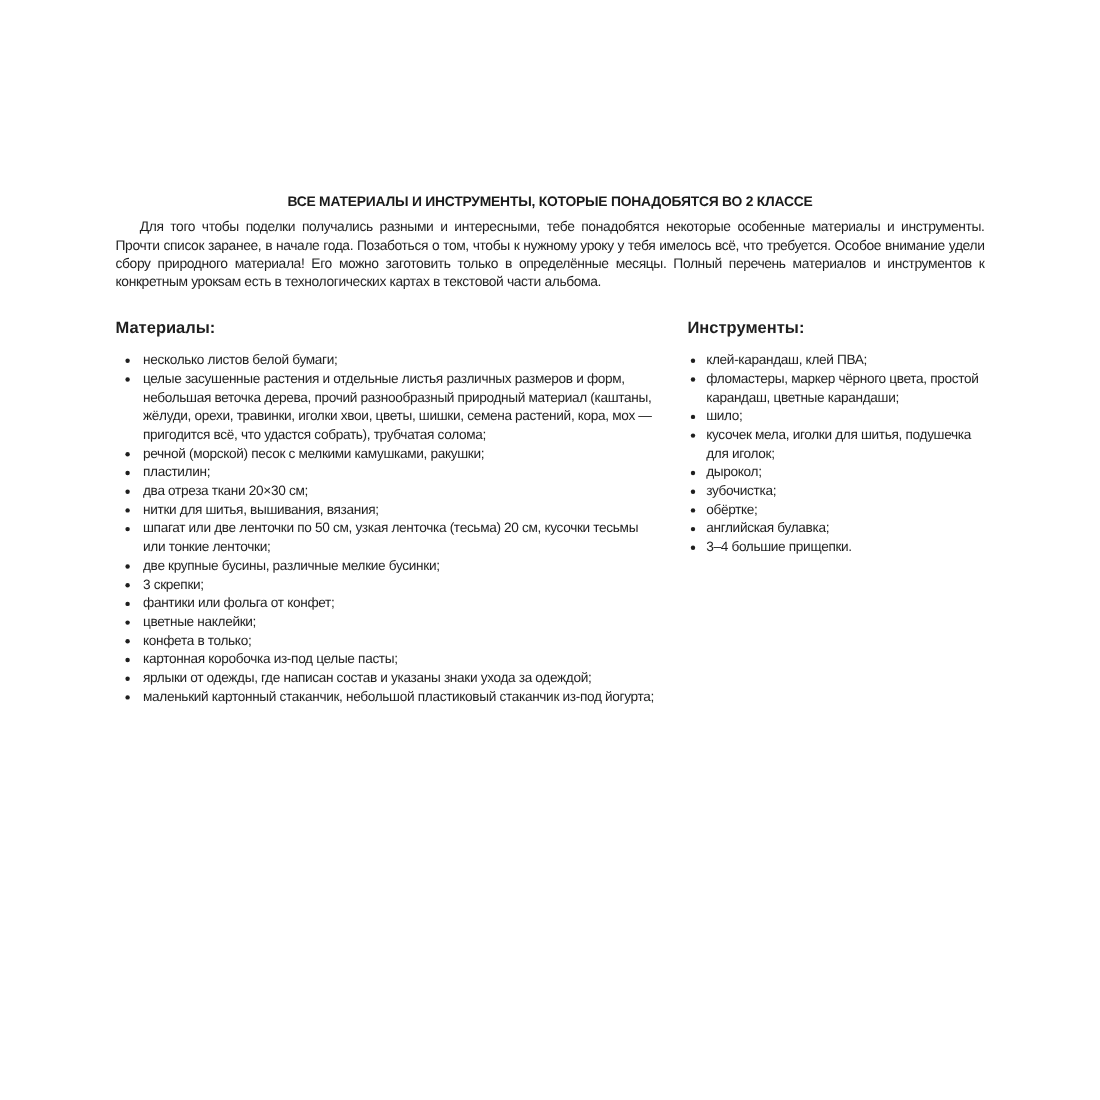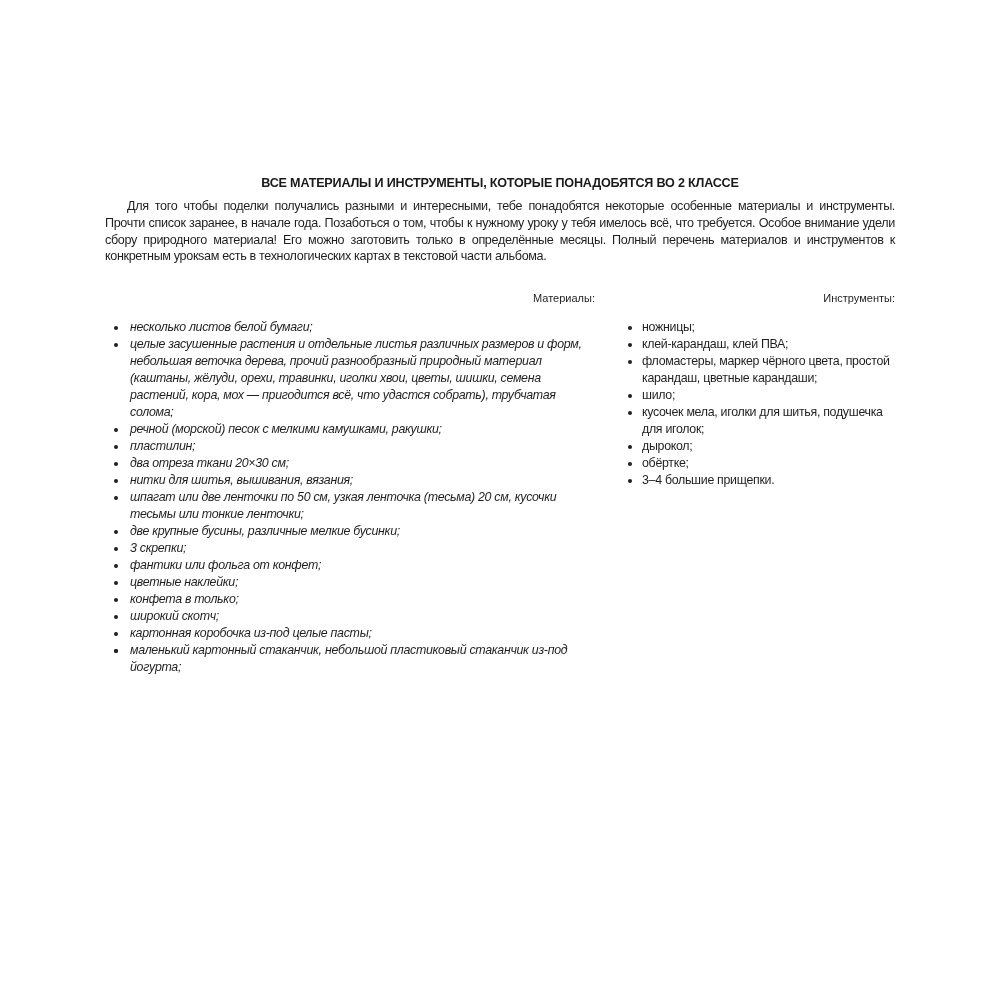--- a/index.html
+++ b/index.html
@@ -40,40 +40,39 @@
     margin: 0;
   }
   .intro b { font-weight: normal; }
   .columns {
     display: flex;
     margin-top: 26px;
   }
   .col-materials { width: 490px; }
   .col-tools { width: 270px; margin-left: 30px; }
   .col-heading {
-    font-weight: normal;
-    font-size: 11px;
+    font-weight: bold;
+    font-size: 15px;
     line-height: 15px;
     margin: 0 0 13px 0;
-    text-align: right;
   }
   ul.item-list {
     list-style: none;
     margin: 0;
     padding: 0;
     font-size: 12.4px;
     letter-spacing: -0.3px;
     line-height: 17px;
   }
   ul.item-list li {
     position: relative;
     padding-left: 17px;
     text-align: left;
   }
-  .col-materials ul.item-list li { padding-left: 25px; font-style: italic; }
+  .col-materials ul.item-list li { padding-left: 25px; }
   .col-materials ul.item-list li .bullet { left: 9px; }
   ul.item-list .bullet {
     position: absolute;
     left: 3px;
     top: 6.5px;
     width: 4px;
     height: 4px;
     border-radius: 50%;
     background: #1f1f1f;
   }
@@ -98,36 +97,36 @@
             <li><span class="bullet"></span><span>речной (морской) песок с мелкими камушками, ракушки;</span></li>
             <li><span class="bullet"></span><span>пластилин;</span></li>
             <li><span class="bullet"></span><span>два отреза ткани 20×30 см;</span></li>
             <li><span class="bullet"></span><span>нитки для шитья, вышивания, вязания;</span></li>
             <li><span class="bullet"></span><span>шпагат или две ленточки по 50 см, узкая ленточка (тесьма) 20 см, кусочки тесьмы или тонкие ленточки;</span></li>
             <li><span class="bullet"></span><span>две крупные бусины, различные мелкие бусинки;</span></li>
             <li><span class="bullet"></span><span>3 скрепки;</span></li>
             <li><span class="bullet"></span><span>фантики или фольга от конфет;</span></li>
             <li><span class="bullet"></span><span>цветные наклейки;</span></li>
             <li><span class="bullet"></span><span>конфета в только;</span></li>
-            <li><span class="bullet"></span><span>широкий скотч;</span></li>
             <li><span class="bullet"></span><span>картонная коробочка из-под целые пасты;</span></li>
-            <li><span class="bullet"></span></li>
+            <li><span class="bullet"></span><span>ярлыки от одежды, где написан состав и указаны знаки ухода за одеждой;</span></li>
             <li><span class="bullet"></span><span>маленький картонный стаканчик, небольшой пластиковый стаканчик из-под йогурта;</span></li>
           </ul>
       </div>
 
       <div class="col-tools">
         <h2 class="col-heading">Инструменты:</h2>
         <ul class="item-list">
-            <li><span class="bullet"></span><span>ножницы;</span></li>
             <li><span class="bullet"></span><span>клей-карандаш, клей ПВА;</span></li>
             <li><span class="bullet"></span><span>фломастеры, маркер чёрного цвета, простой карандаш, цветные карандаши;</span></li>
             <li><span class="bullet"></span><span>шило;</span></li>
             <li><span class="bullet"></span><span>кусочек мела, иголки для шитья, подушечка для иголок;</span></li>
             <li><span class="bullet"></span><span>дырокол;</span></li>
+            <li><span class="bullet"></span><span>зубочистка;</span></li>
             <li><span class="bullet"></span><span>обёртке;</span></li>
+            <li><span class="bullet"></span><span>английская булавка;</span></li>
             <li><span class="bullet"></span><span>3–4 большие прищепки.</span></li>
           </ul>
       </div>
 
     </div>
   </div>
 </div>
 
 </body></html>

